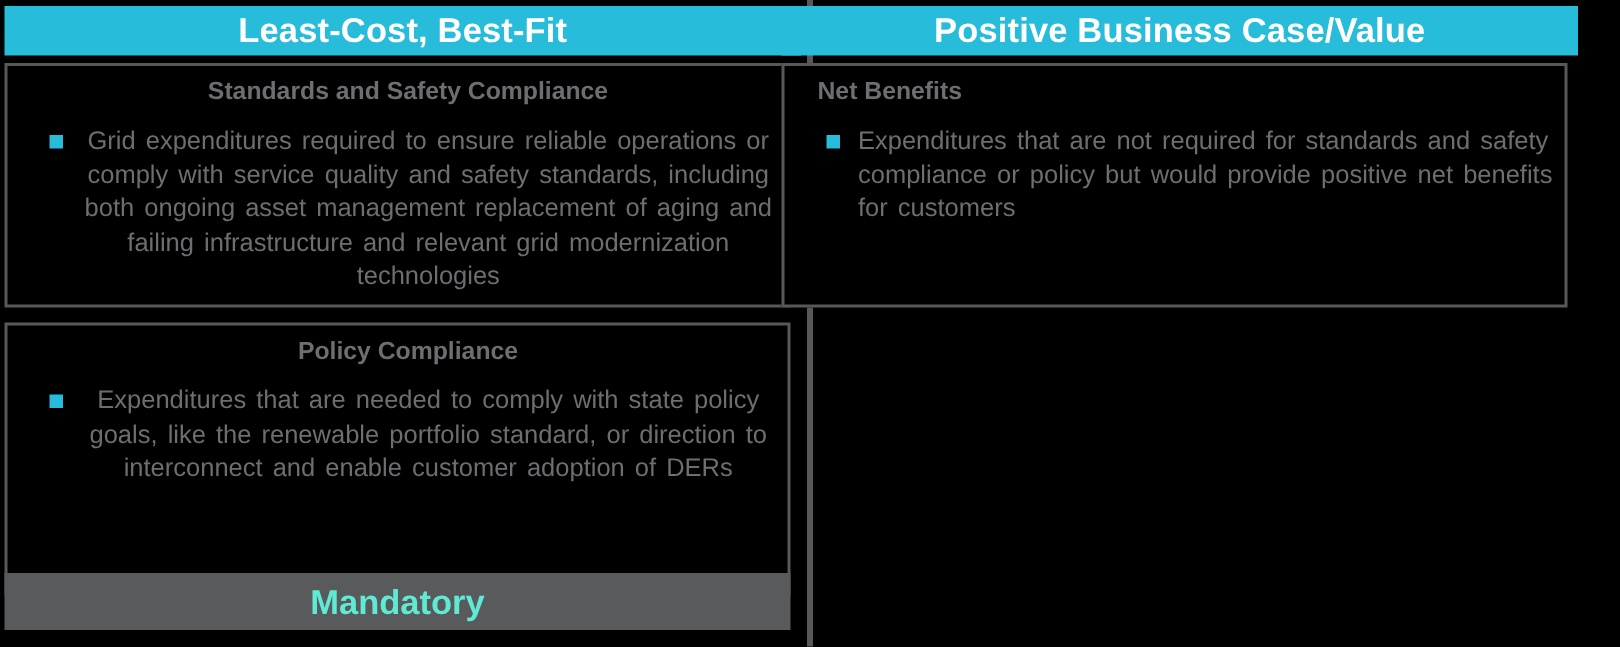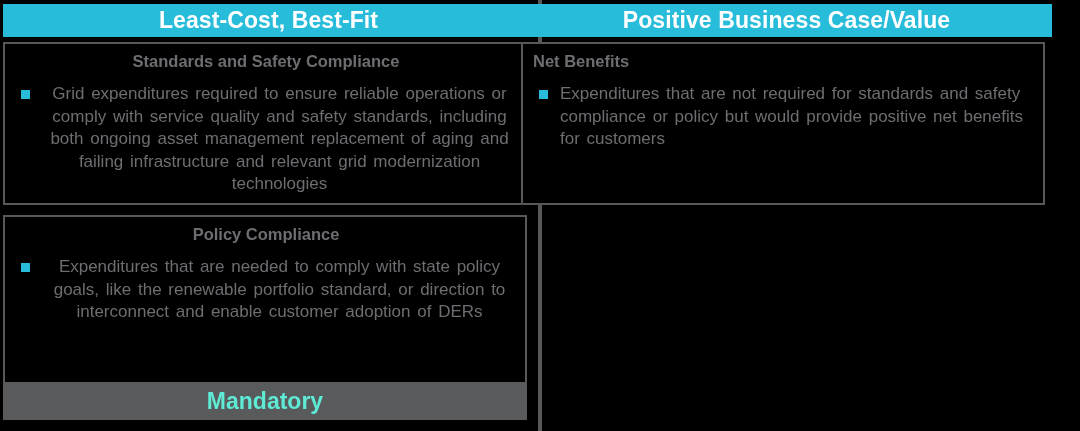--- a/index.html
+++ b/index.html
@@ -49,21 +49,21 @@
   }
 
   
   .cell {
     position: absolute;
     left: 0;
     width: 524px;
     border: 2px solid #58585a;
     background: #000000;
     box-sizing: border-box;
-    padding: 7px 8px 6px 8px;
+    padding: 7px 8px 6px 20px;
   }
   .cell.cell-a { top: 42px;  height: 163px; }
   .cell.cell-b { top: 215px; height: 182px; }
 
   .cell-title {
     color: #6d6e71;
     font-size: 16.5px;
     font-weight: bold;
     line-height: 20px;
     margin: 0 0 3px 2px;

